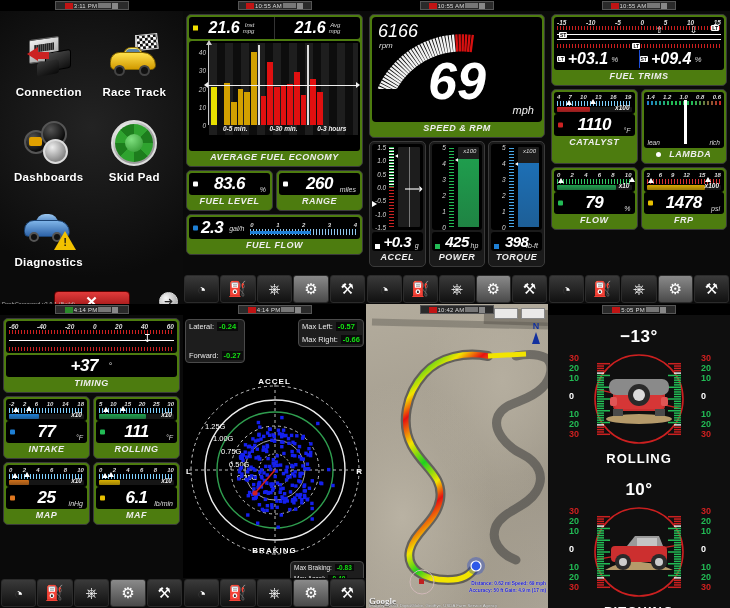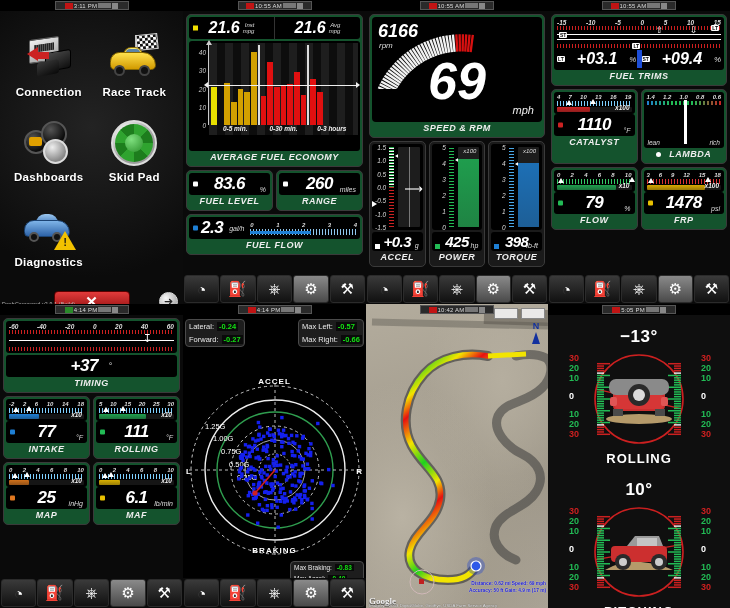--- a/index.html
+++ b/index.html
@@ -120,21 +120,21 @@
     border: 1px solid #5c0000;
     color:#fff; font-size:15px; font-weight:bold; display:flex; align-items:center; justify-content:center;
   }
   .ver { position:absolute; left:2px; bottom:8px; font-size:5.2px; color:#b8b8b8; letter-spacing:0.2px;}
   .arrow-btn { position:absolute; right:5px; bottom:4px; width:19px; height:19px; border-radius:50%;
     background: radial-gradient(circle at 35% 30%,#fafafa,#909090); border:1px solid #ddd;
     display:flex; align-items:center; justify-content:center; color:#222; font-size:11px; }
 
   
   .dashwrap { padding: 3px; display:flex; flex-direction:column; gap:3px; height: calc(100% - 11px - 30px); }
-  .card { background: #14532d; border:1px solid #3a3a3a; border-radius:5px; padding:2px; display:flex; flex-direction:column;}
+  .card { background: #4d7c0f; border:1px solid #3a3a3a; border-radius:5px; padding:2px; display:flex; flex-direction:column;}
   .card-title { text-align:center; color:#eee; font-size:9px; font-style: italic; font-weight:bold; letter-spacing:0.5px; padding:1px 0 2px;}
   .readout { background:#000; border-radius:3px; display:flex; align-items:center; justify-content:center; gap:3px; padding:1px 3px; position:relative;}
   .ro-dot { width:5px; height:5px; border-radius:1px; position:absolute; left:4px; top:50%; transform:translateY(-50%); }
   .ro-val { color:#fff; font-size:17px; font-weight:bold; font-style:italic; letter-spacing:-0.5px; }
   .ro-unit { color:#ddd; font-size:7px; font-style:italic; position:absolute; right:4px; bottom:2px;}
 
   
   .chart-area { background:#000; border-radius:3px; padding:2px 2px 0 2px; position:relative; height:110px; }
   .chart-inner { position:relative; width:100%; height:92px; }
   .chart-stripes { position:absolute; inset:0 0 0 18px;
@@ -161,21 +161,21 @@
 
   
   .scalebar { background:#000; border-radius:3px; padding:2px 3px; }
   .sc-ticks { display:flex; justify-content:space-between; color:#ddd; font-size:6px; font-style:italic; font-weight:bold; }
   .sc-track { position:relative; height:5px; margin:1px 0;
     background-image: repeating-linear-gradient(90deg,#888 0 1px,transparent 1px 3px); }
   .sc-marker { position:absolute; top:-2px; width:0;height:0; border-left:3px solid transparent;border-right:3px solid transparent;border-top:5px solid #fff; }
 
   
   .speedpanel { background:#000; border-radius:4px; position:relative; height:105px; overflow:hidden;}
-  .rpm-num { position:absolute; left:6px; top:4px; color:#fff; font-size:18px; font-weight:bold; font-style:italic; }
+  .rpm-num { position:absolute; left:6px; top:4px; color:#fff; font-size:18px; font-weight:normal; font-style:italic; }
   .rpm-unit { position:absolute; left:7px; top:24px; color:#ddd; font-size:8px; font-style:italic; }
   .mph-num { position:absolute; left:0; right:0; top:38px; text-align:center; color:#fff; font-size:52px; font-weight:bold; font-style:italic; line-height:1;}
   .mph-unit { position:absolute; right:8px; bottom:6px; color:#eee; font-size:11px; font-style:italic;}
   .rpm-ticks { position:absolute; left:0; top:0; width:100%; height:72px; }
 
   
   .vcol { display:flex; gap:3px; }
   .vgauge { flex:1; background:#1a1a1a; border:1px solid #3a3a3a; border-radius:5px; padding:2px; }
   .vbody { background:#000; border-radius:3px; height:86px; position:relative; display:flex; padding:3px; }
   .vscale { width:52%; position:relative; }
@@ -187,22 +187,22 @@
   .vmark { position:absolute; left:-3px; width:0;height:0;border-top:3px solid transparent;border-bottom:3px solid transparent;border-left:5px solid #fff;}
   .vx100 { position:absolute; right:3px; top:1px; color:#ddd; font-size:6px; font-style:italic;}
 
   
   .trims { background:#000; border-radius:3px; padding:2px 3px; position:relative; }
   .trim-scale { display:flex; justify-content:space-between; color:#ddd; font-size:6.5px; font-style:italic; font-weight:bold; }
   .trim-tick { height:4px; background-image: repeating-linear-gradient(90deg,#cc2020 0 1px,transparent 1px 3px); }
   .trim-line { height:1px; background:#fff; margin:4px 0; position:relative; }
   .trim-badge { position:absolute; background:#fff; color:#000; font-size:5px; font-weight:bold; padding:0 1px; border-radius:1px;}
   .trim-vals { display:flex; margin-top:2px; }
-  .trim-val { flex:1; position:relative; display:flex; align-items:center; justify-content:space-between; }
-  .trim-val + .trim-val { border-left:5px solid #1d4ed8; }
+  .trim-val { flex:1; position:relative; display:flex; align-items:center; justify-content:flex-start; }
+  .trim-val + .trim-val { border-left:1px solid #1d4ed8; }
   .trim-val .v { color:#fff; font-size:16px; font-weight:bold; font-style:italic; }
   .trim-val .pct { color:#ddd; font-size:8px; font-style:italic; margin-left:3px;}
 
   
   .lambda-body { background:#000; border-radius:3px; height:56px; position:relative; padding:2px 3px;}
   .lam-needle { position:absolute; top:8px; bottom:4px; width:3px; background:#fff; }
   .lam-lean { position:absolute; left:4px; bottom:2px; color:#ddd; font-size:6.5px; font-style:italic;}
   .lam-rich { position:absolute; right:4px; bottom:2px; color:#ddd; font-size:6.5px; font-style:italic;}
 
   
@@ -986,21 +986,21 @@
         <span class="sb-sq"></span>
       </div>
     </div>
 
     <div class="skid">
       <div class="skidbox" style="left:2px;top:4px;width:60px">
         <div class="skidrow">
           <span class="k">Lateral:</span>
           <span class="v">-0.24</span>
         </div>
-        <div class="skidrow" style="margin-top:4px">
+        <div class="skidrow" style="margin-top:20px">
           <span class="k">Forward:</span>
           <span class="v">-0.27</span>
         </div>
       </div>
 
       <div class="skidbox" style="right:2px;top:4px;width:66px">
         <div class="skidrow">
           <span class="k">Max Left:</span>
           <span class="v">-0.57</span>
         </div>

